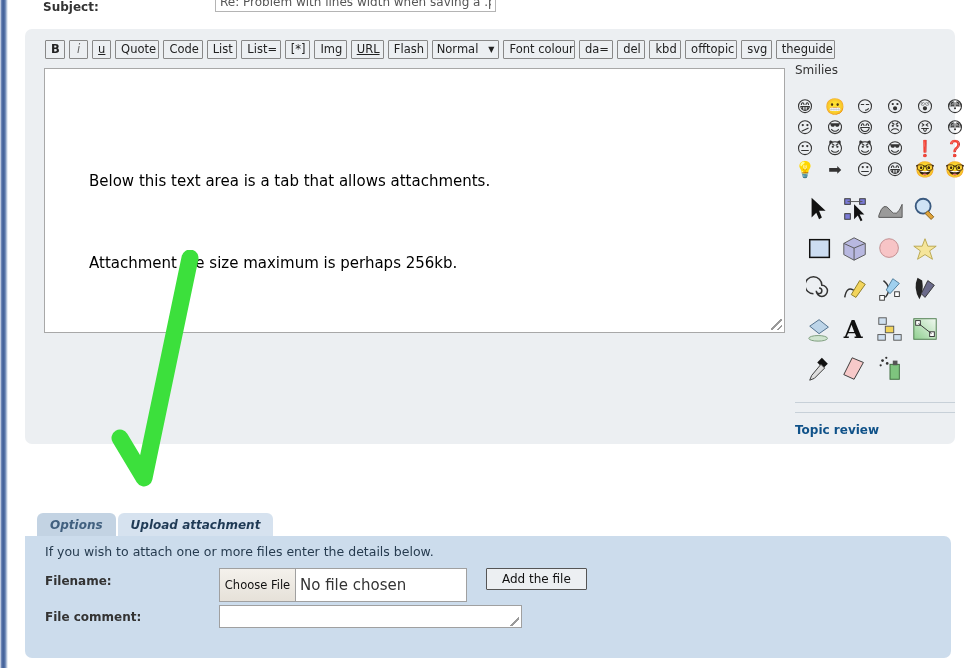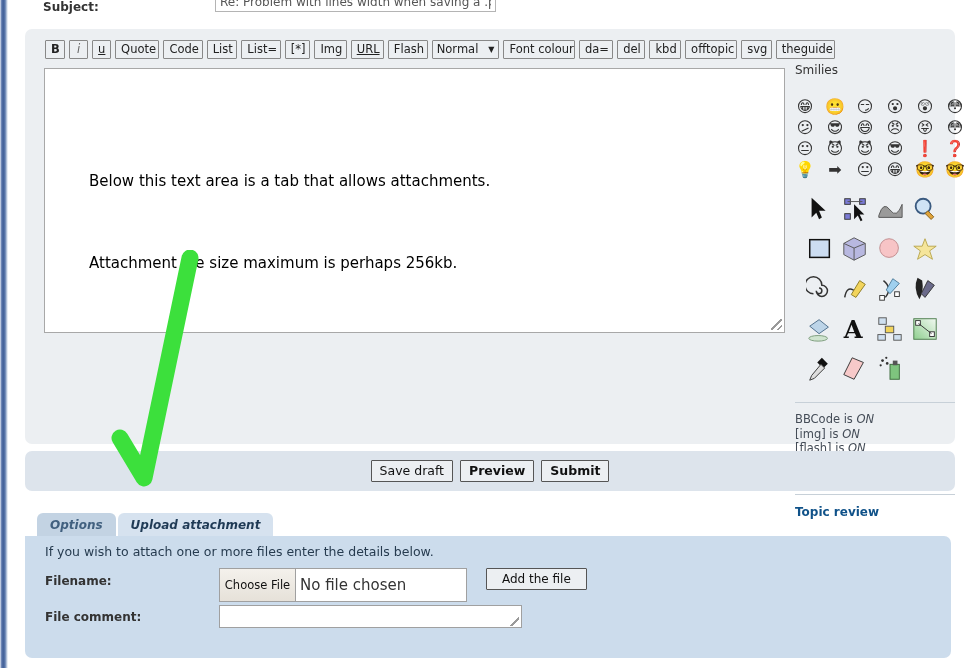--- a/index.html
+++ b/index.html
@@ -392,39 +392,25 @@
               <circle cx="7" cy="6" r="1.5" fill="#333"></circle>
               <circle cx="11" cy="3" r="1.2" fill="#333"></circle>
               <circle cx="5" cy="11" r="1.2" fill="#333"></circle>
               <circle cx="12" cy="9" r="1.4" fill="#333"></circle>
               <rect x="15" y="10" width="10" height="16" fill="#7ec47e" stroke="#3a6a3a"></rect>
               <rect x="18" y="6" width="5" height="5" fill="#555"></rect>
             </svg>
           </div>
         </div>
       <div id="bb-divider"></div>
-      <div id="bb-status">
-          <div><span>BBCode is </span><i>ON</i></div>
-          <div><span>[img] is </span><i>ON</i></div>
-          <div><span>[flash] is </span><i>ON</i></div>
-          <div><span>[url] is </span><i>ON</i></div>
-          <div><span>Smilies are </span><i>ON</i></div>
-        </div>
       <div id="bb-divider2"></div>
       <div id="topic-review">Topic review</div>
     </div>
   </div>
 
-  <div id="submit-panel">
-    <div id="submit-buttons">
-      <button class="sbtn">Save draft</button>
-      <button class="sbtn strong">Preview</button>
-      <button class="sbtn strong">Submit</button>
-    </div>
-  </div>
 
   <div id="tabs">
       <div class="tab inactive">Options</div>
       <div class="tab active">Upload attachment</div>
     </div>
 
   <div id="attach-panel">
     <div id="attach-intro">If you wish to attach one or more files enter the details below.</div>
 
     <span class="lbl" id="filename-label">Filename:</span>

